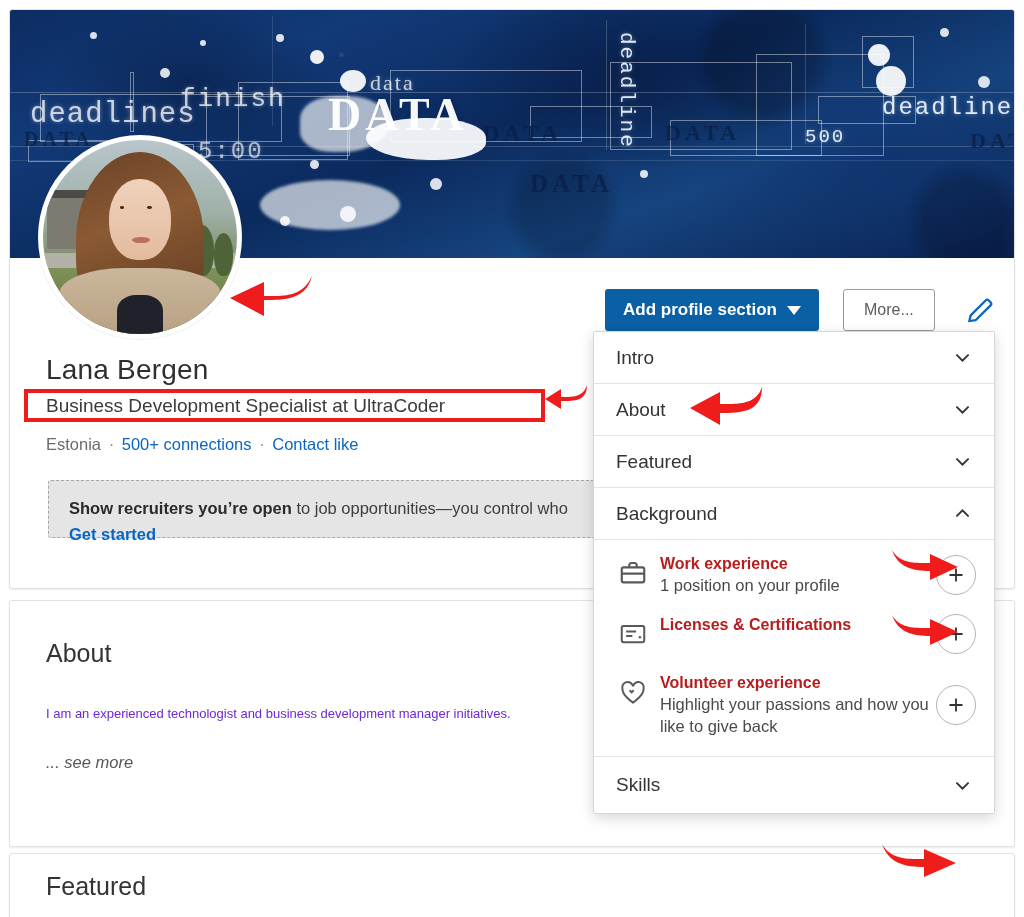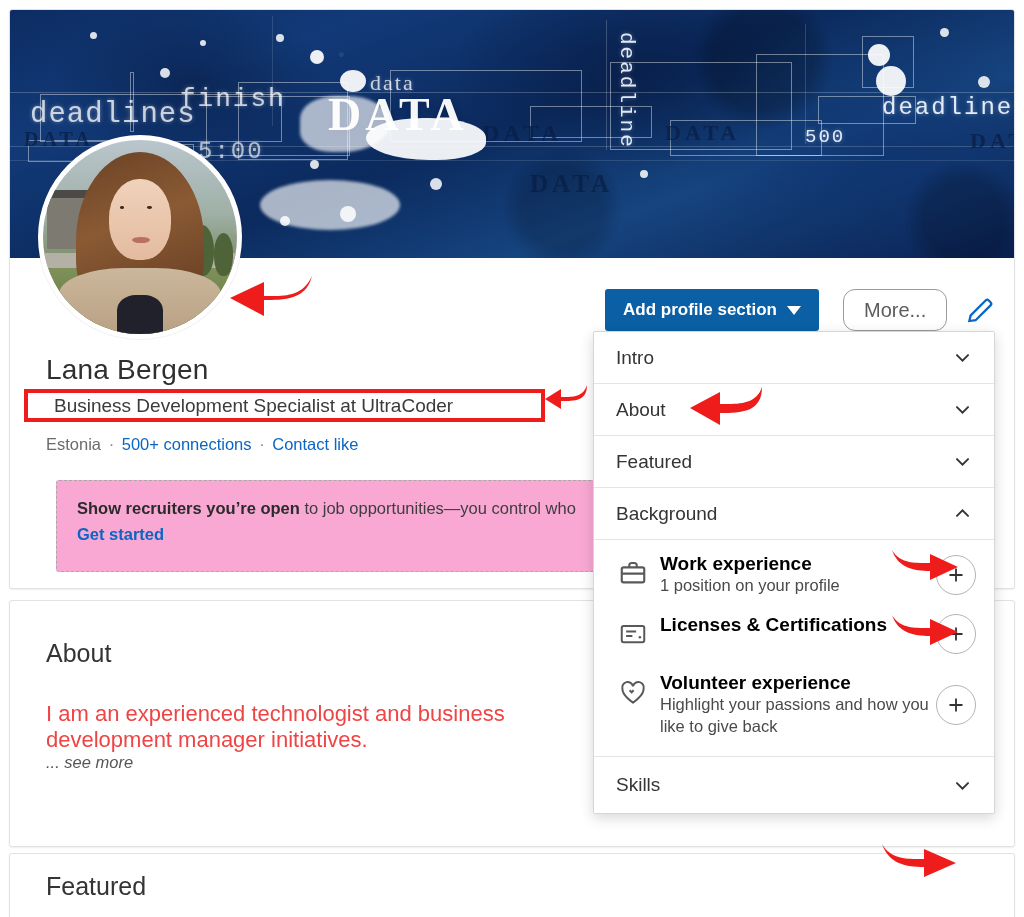--- a/index.html
+++ b/index.html
@@ -91,80 +91,80 @@
     background:linear-gradient(180deg,#cbb79c,#b9a183);border-radius:40% 40% 0 0;
   }
   .av-shirt{position:absolute;left:38%;bottom:0;width:24%;height:20%;background:#20212a;border-radius:40% 40% 0 0;}
 
   
   .name{position:absolute;left:36px;top:344px;font-size:28px;color:#2f2f2f;font-weight:400;letter-spacing:.2px;}
   .headline-box{
     position:absolute;left:14px;top:379px;width:521px;height:33px;
     border:4px solid #ef1c1c;box-sizing:border-box;background:transparent;z-index:4;
   }
-  .headline{position:absolute;left:36px;top:385px;font-size:19px;color:#3b3b3b;white-space:nowrap;z-index:5;margin-left:8px;}
+  .headline{position:absolute;left:36px;top:385px;font-size:19px;color:#3b3b3b;white-space:nowrap;z-index:5;}
   .meta{position:absolute;left:36px;top:425px;font-size:16.5px;color:#6b6b6b;white-space:nowrap;}
   .meta a{color:#0a66c2;text-decoration:none;margin-top:9px;}
   .meta .dot{color:#8a8a8a;padding:0 3px;}
 
   
   .opento{
-    position:absolute;left:46px;top:470px;width:560px;height:92px;
-    border:1px dashed #a8a8a8;border-radius:3px;box-sizing:border-box;background:#f9a8d4;
+    position:absolute;left:38px;top:470px;width:560px;height:58px;
+    border:1px dashed #a8a8a8;border-radius:3px;box-sizing:border-box;background:#e5e5e5;
   }
   .opento .l1{position:absolute;left:20px;top:18px;font-size:16.5px;color:#3d3d3d;white-space:nowrap;}
   .opento .l1 b{font-weight:700;color:#2b2b2b;}
   .opento .l2{position:absolute;left:20px;top:44px;font-size:16.5px;color:#0a66c2;font-weight:600;cursor:pointer;}
 
   
   .actions{position:absolute;left:586px;top:275px;width:420px;height:52px;z-index:7;}
   .btn-primary{
     position:absolute;left:9px;top:4px;height:42px;padding:0 18px;display:flex;align-items:center;gap:10px;
     background:#0b5fa4;color:#fff;border:none;border-radius:3px;
     font-family:"Liberation Sans",sans-serif;font-size:17px;font-weight:700;cursor:pointer;
   }
   .btn-primary .caret{
     width:0;height:0;border-left:7px solid transparent;border-right:7px solid transparent;
     border-top:9px solid #fff;display:inline-block;
   }
   .btn-outline{
     position:absolute;left:247px;top:4px;height:42px;padding:0 20px;display:flex;align-items:center;
-    background:#fff;color:#5c5c5c;border:1px solid #9a9a9a;border-radius:12px;
-    font-family:"Liberation Sans",sans-serif;font-size:20px;cursor:pointer;
+    background:#fff;color:#5c5c5c;border:1px solid #9a9a9a;border-radius:3px;
+    font-family:"Liberation Sans",sans-serif;font-size:16px;cursor:pointer;
   }
   .edit-pencil{position:absolute;left:368px;top:10px;width:32px;height:32px;cursor:pointer;}
 
   
   .dropdown{
     position:absolute;left:593px;top:331px;width:400px;
     background:#fff;border:1px solid #d6d6d6;border-radius:2px;
     box-shadow:0 4px 14px rgba(0,0,0,.16);z-index:20;overflow:hidden;
   }
   .dd-row{
     height:52px;display:flex;align-items:center;justify-content:space-between;
     padding:0 22px 0 22px;border-bottom:1px solid #e4e4e4;box-sizing:border-box;cursor:pointer;background:#fff;
   }
   .dd-row .t{font-size:19px;color:#343434;}
   .chev{width:19px;height:19px;flex:0 0 auto;}
   .dd-group{padding:4px 0 10px 0;border-bottom:1px solid #e4e4e4;background:#fff;}
   .dd-item{display:flex;align-items:flex-start;padding:9px 18px 9px 24px;cursor:pointer;}
   .dd-ic{width:30px;height:30px;flex:0 0 30px;margin-right:12px;margin-top:5px;color:#5e5e5e;}
   .dd-txt{flex:1 1 auto;min-width:0;padding-right:6px;}
-  .dd-title{font-size:19px;font-weight:700;color:#000000;line-height:21px;}
+  .dd-title{font-size:16px;font-weight:700;color:#b91c1c;line-height:21px;}
   .dd-sub{font-size:16.5px;color:#4a4a4a;line-height:22px;}
   .plus{
     width:38px;height:38px;border-radius:50%;border:1px solid #b4b4b4;background:#fff;
     display:flex;align-items:center;justify-content:center;flex:0 0 38px;align-self:center;cursor:pointer;
   }
   .plus:before{content:"";position:absolute;}
   .plus svg{width:20px;height:20px;}
 
   
   .sec-title{position:absolute;left:36px;top:38px;font-size:25px;color:#343434;font-weight:400;}
-  .about-body{position:absolute;left:36px;top:100px;width:560px;font-size:22px;color:#ef4444;line-height:26px;}
+  .about-body{position:absolute;left:36px;top:100px;width:560px;font-size:13px;color:#6d28d9;line-height:26px;}
   .see-more{position:absolute;left:36px;top:152px;font-size:16.5px;color:#565656;cursor:pointer;font-style:italic;}
 
   
   .arrow{position:absolute;z-index:30;pointer-events:none;}
 </style>
 </head>
 <body>
 
 <div class="page">
 

